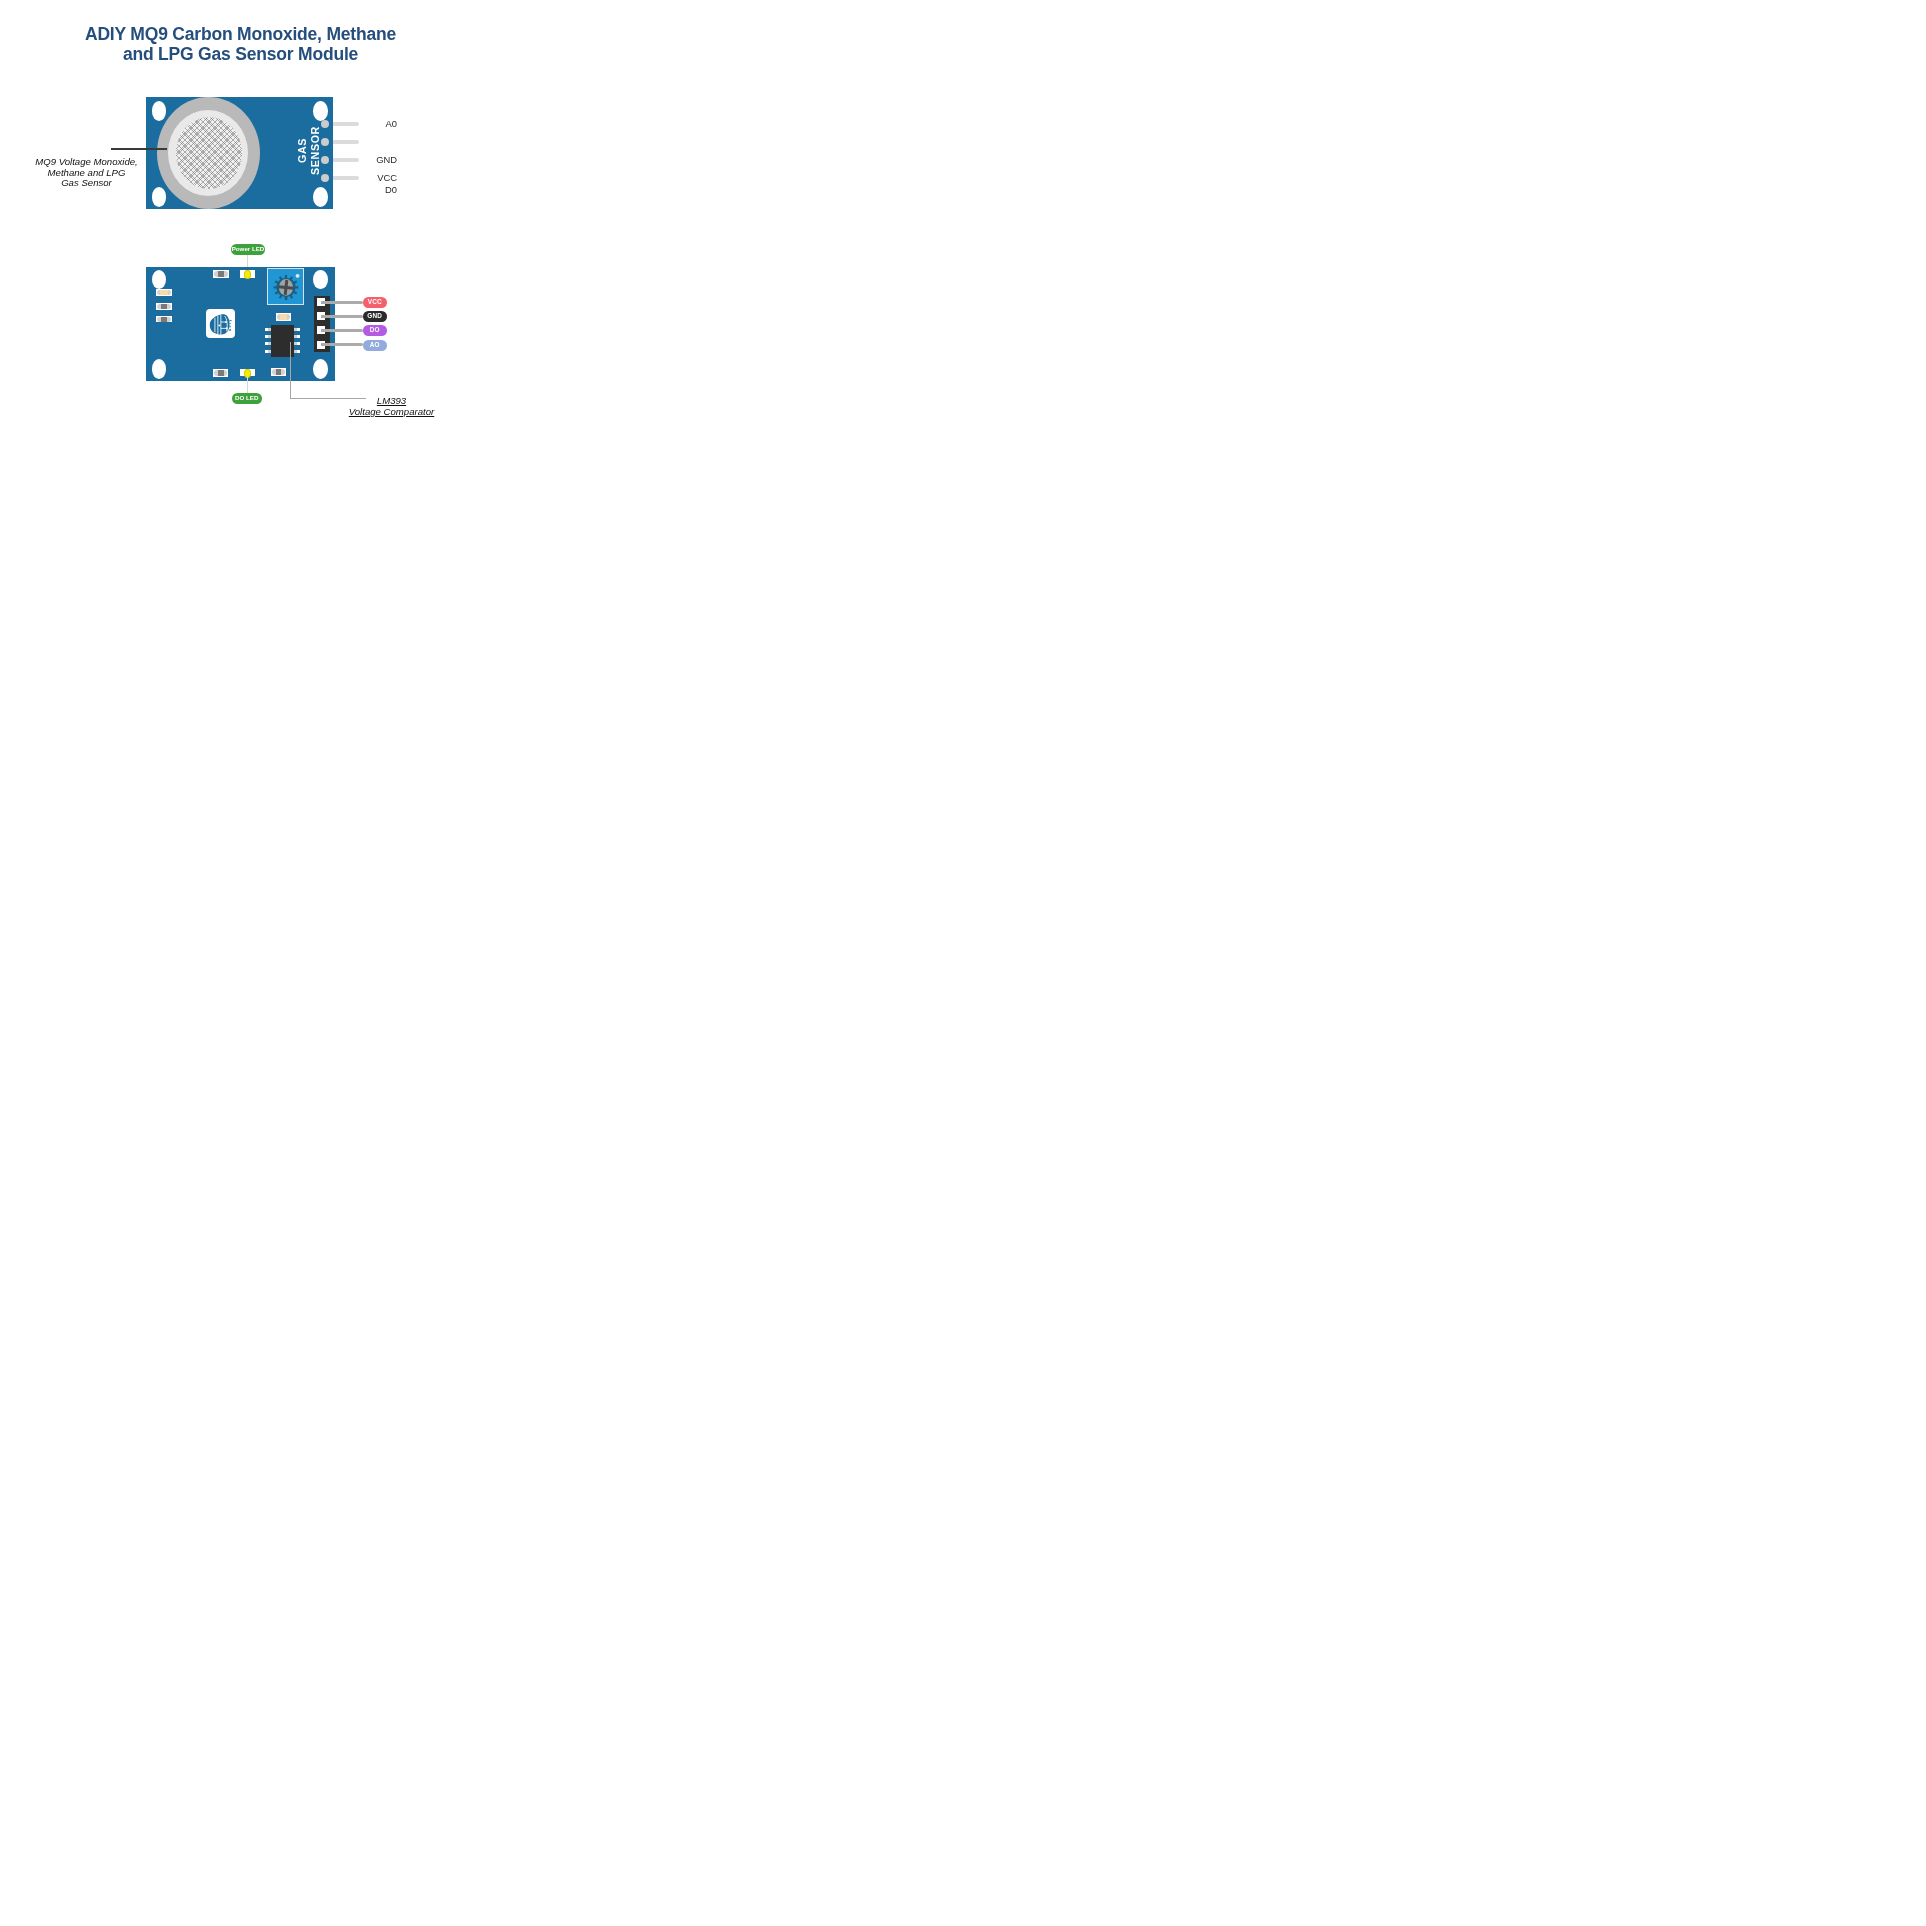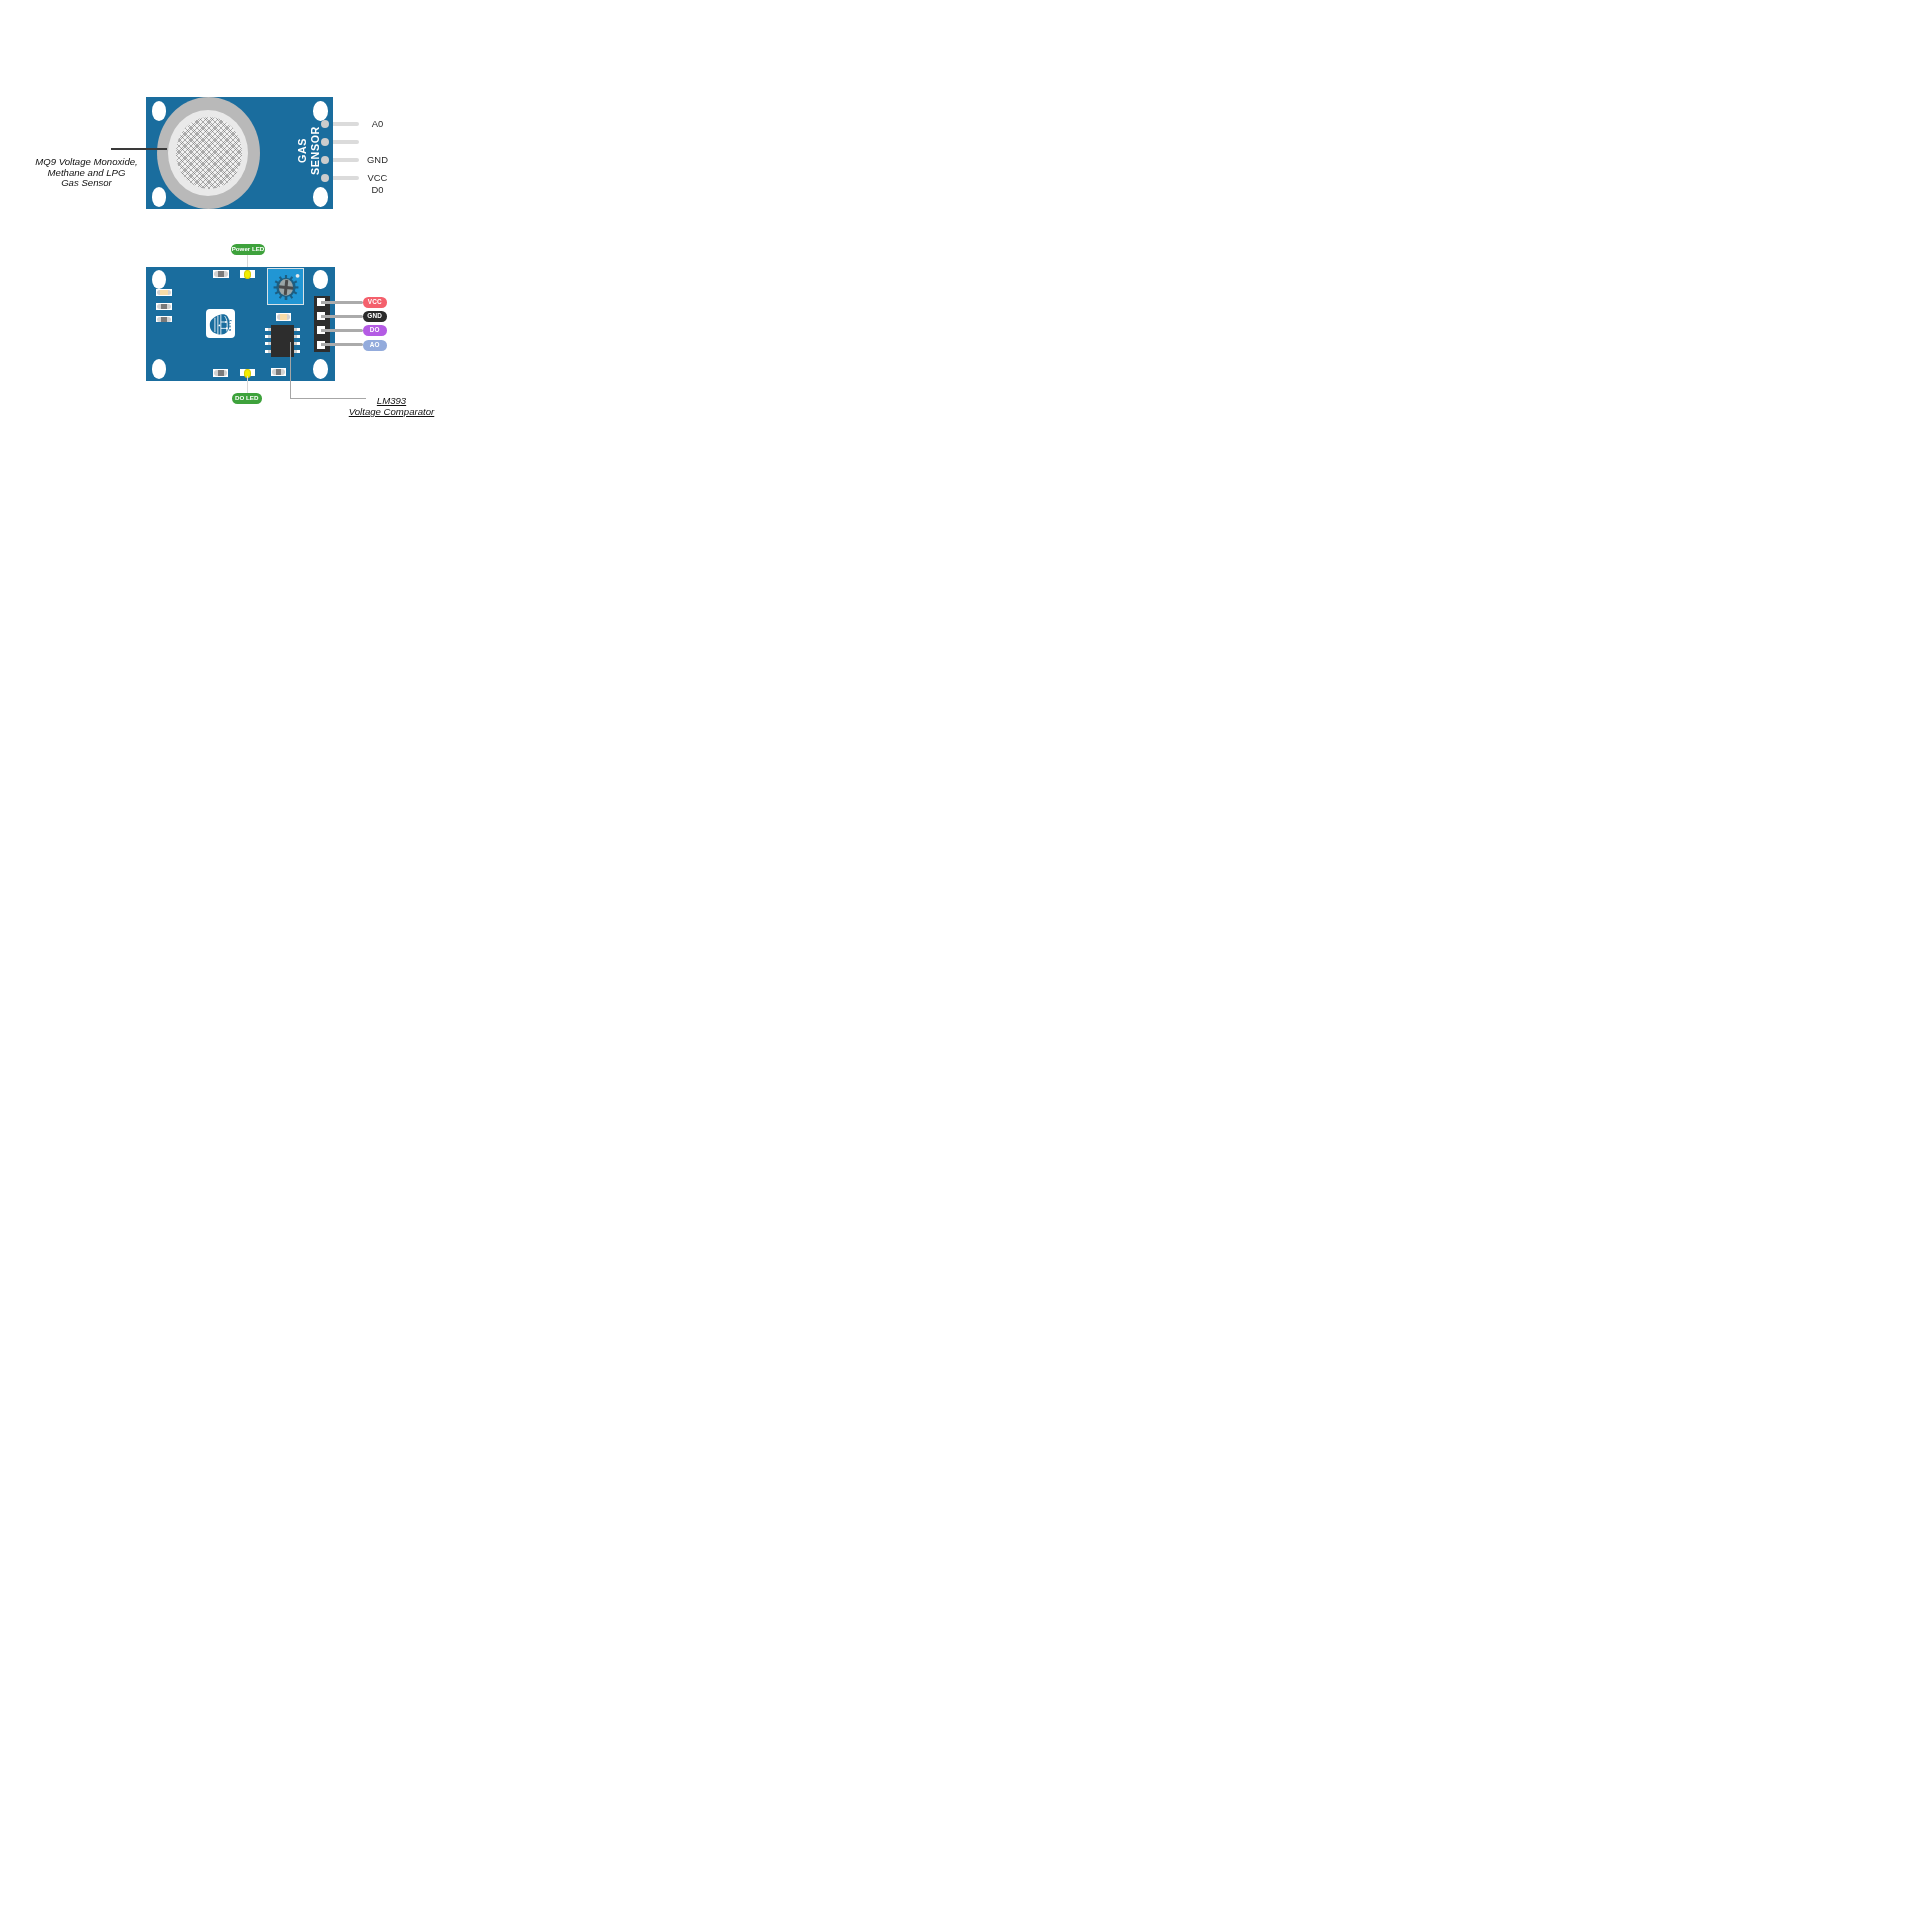--- a/index.html
+++ b/index.html
@@ -30,21 +30,21 @@
       repeating-linear-gradient(-45deg, rgba(100,100,100,.5) 0 0.4px, transparent 0.4px 1.7px);
   }
   .silkscreen{
     width:73px;height:13px;line-height:13px;text-align:center;
     color:#ffffff;font-size:10.7px;font-weight:600;letter-spacing:0.6px;
     transform:rotate(-90deg);
   }
   .front-pin{width:8.1px;height:8.1px;border-radius:50%;background:#CCCCCC;}
   .front-lead{width:26px;height:3.9px;background:#DBDBDB;border-radius:0 2.1px 2.1px 0;}
   .front-pin-label{
-    width:39px;text-align:center;font-size:9.4px;line-height:11px;color:#2B2B2B;
+    width:39px;text-align:right;font-size:9.4px;line-height:11px;color:#2B2B2B;
   }
   .leader-dark{background:#3A3A3A;}
   .leader-light{background:#D8D8D8;}
   .leader-gray{background:#A6A6A6;}
   .annotation-italic{
     font-style:italic;font-size:9.6px;line-height:10.7px;color:#101010;text-align:center;
   }
   .annotation-italic.big-line{line-height:11px;text-decoration:underline;}
 
   
@@ -73,20 +73,24 @@
     border-radius:5.3px;color:#ffffff;font-weight:bold;text-align:center;
   }
   .pin-pill{width:23.5px;height:10.7px;line-height:10.7px;font-size:6.4px;letter-spacing:0.2px;}
   .green-pill{background:#3EA23C;height:10.7px;line-height:10.7px;font-size:6.2px;}
 </style>
 </head>
 <body>
 
 <div id="canvas">
 
+  <div class="abs title">
+    <div>ADIY MQ9 Carbon Monoxide, Methane</div>
+    <div>and LPG Gas Sensor Module</div>
+  </div>
 
   <div class="abs front-lead" style="left:333px;top:122px;"></div>
   <div class="abs front-lead" style="left:333px;top:140px;"></div>
   <div class="abs front-lead" style="left:333px;top:158px;"></div>
   <div class="abs front-lead" style="left:333px;top:176px;"></div>
 
   <div class="abs board" style="left:146px;top:97px;width:187px;height:112px;">
     <div class="abs hole" style="left:5.6px;top:3.9px;"></div>
     <div class="abs hole" style="left:167px;top:3.9px;"></div>
     <div class="abs hole" style="left:5.6px;top:90px;"></div>

